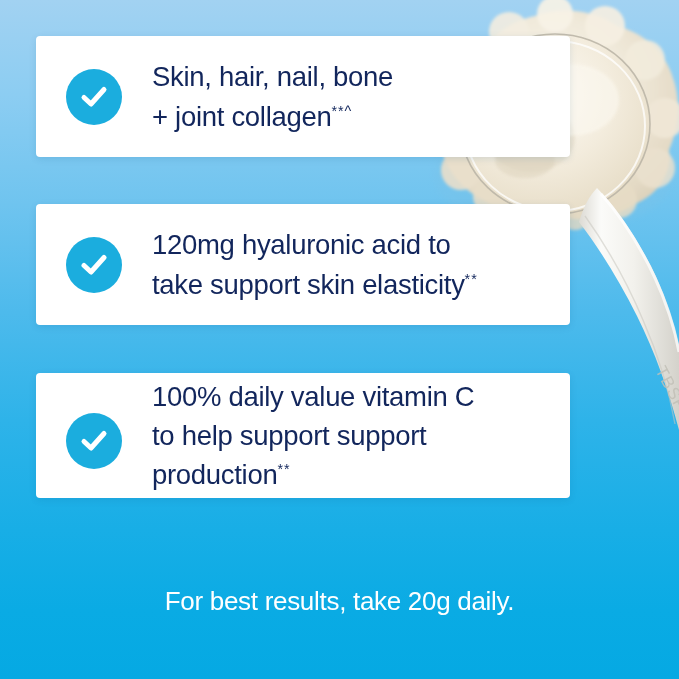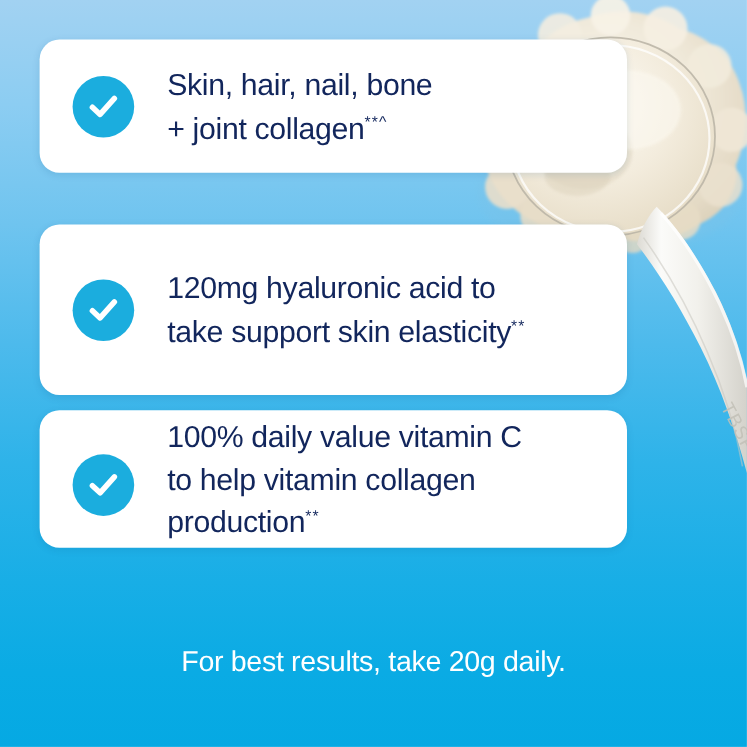--- a/index.html
+++ b/index.html
@@ -33,27 +33,27 @@
     height: 470px;
     pointer-events: none;
   }
 
   
   .card {
     position: absolute;
     left: 36px;
     width: 534px;
     background: #ffffff;
-    border-radius: 18px;
+    border-radius: 4px;
     box-shadow: 0 2px 7px rgba(10,80,130,0.13);
     display: flex;
     align-items: center;
   }
   #card-1 { top: 36px;  height: 121px; }
-  #card-2 { top: 204px; height: 155px; }
+  #card-2 { top: 204px; height: 121px; }
   #card-3 { top: 373px; height: 125px; }
 
   .check-wrap {
     width: 116px;
     flex: 0 0 116px;
     display: flex;
     align-items: center;
     justify-content: center;
   }
   #card-3 .check-wrap { align-self: flex-start; margin-top: 40px; }
@@ -214,18 +214,18 @@
 <div class="card" id="card-3">
   <div class="check-wrap">
     <span class="check-circle">
       <svg width="34" height="34" viewBox="0 0 34 34">
         <path d="M7 17.5 L14 24 L27 9.5" fill="none" stroke="#ffffff" stroke-width="5" stroke-linecap="round" stroke-linejoin="round"></path>
       </svg>
     </span>
   </div>
   <div class="card-text">
     <span>100% daily value vitamin C</span><br>
-    <span>to help vitamin collagen</span><br>
+    <span>to help support support</span><br>
     <span>production</span><sup>**</sup>
   </div>
 </div>
 
 <div class="footer-note">For best results, take 20g daily.</div>
 
 </body></html>

